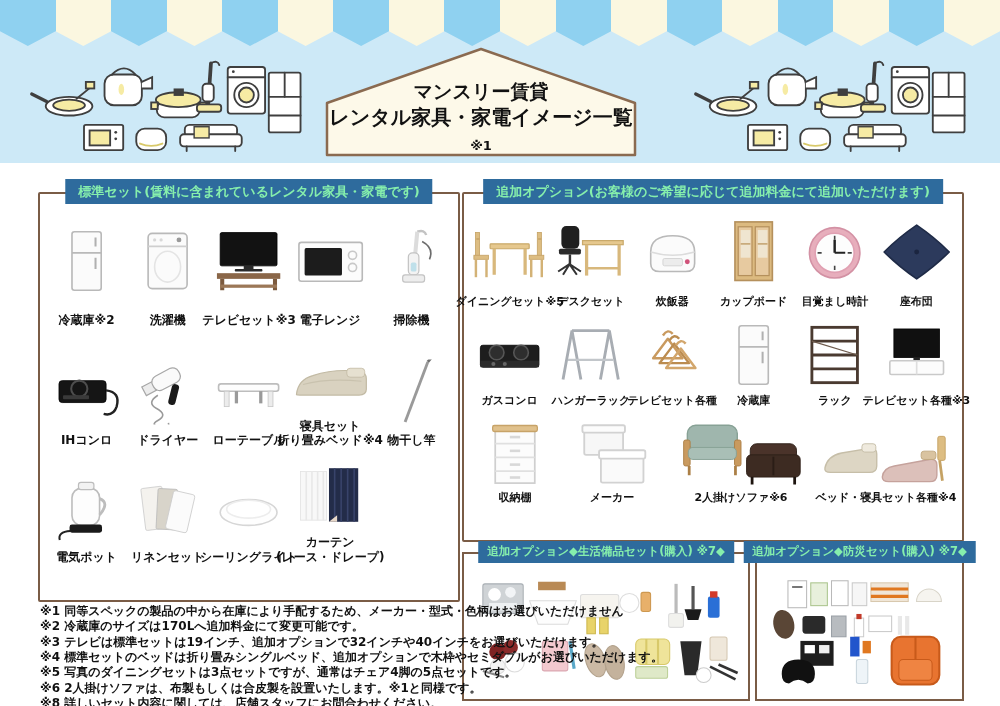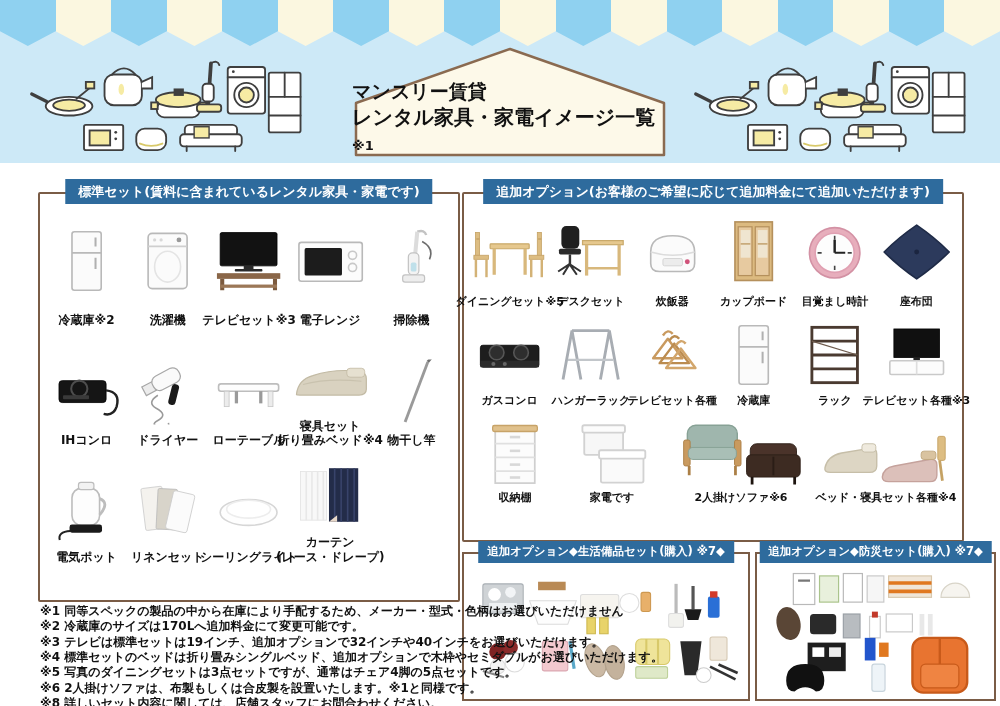--- a/index.html
+++ b/index.html
@@ -13,53 +13,53 @@
     clip-path:polygon(0 0,100% 0,100% 68%,97.22% 100%,94.44% 68%,91.67% 100%,88.89% 68%,
       86.11% 100%,83.33% 68%,80.56% 100%,77.78% 68%,75% 100%,72.22% 68%,69.44% 100%,
       66.67% 68%,63.89% 100%,61.11% 68%,58.33% 100%,55.56% 68%,52.78% 100%,50% 68%,
       47.22% 100%,44.44% 68%,41.67% 100%,38.89% 68%,36.11% 100%,33.33% 68%,30.56% 100%,
       27.78% 68%,25% 100%,22.22% 68%,19.44% 100%,16.67% 68%,13.89% 100%,11.11% 68%,
       8.33% 100%,5.56% 68%,2.78% 100%,0 68%);}
   .cluster{position:absolute;top:46px;width:280px;height:112px;}
   #clusterL{left:28px;} #clusterR{left:692px;}
 
   
-  .plaque{position:absolute;left:352px;top:46px;width:316px;height:112px;z-index:5;text-align:left;}
+  .plaque{position:absolute;left:323px;top:46px;width:316px;height:112px;z-index:5;text-align:center;}
   .plaque svg{position:absolute;inset:0;}
   .t1{position:absolute;left:0;right:0;top:33px;font-size:19px;font-weight:bold;}
   .t2{position:absolute;left:0;right:0;top:58px;font-size:20px;font-weight:bold;}
   .t2 .note{font-size:13px;font-weight:bold;}
 
   
   .panel{position:absolute;background:#fff;border:2.5px solid #7a5c46;border-radius:2px;}
   #panel-standard{left:38px;top:192px;width:418px;height:406px;}
   #panel-optional{left:462px;top:192px;width:498px;height:346px;}
   .hdr{position:absolute;top:-15px;left:50%;transform:translateX(-50%);background:#2e6b9d;
-       color:#ffffff;font-weight:bold;font-size:13px;line-height:1;padding:6px 13px;white-space:nowrap;z-index:3;}
+       color:#86efac;font-weight:bold;font-size:13px;line-height:1;padding:6px 13px;white-space:nowrap;z-index:3;}
 
   .row{display:grid;align-items:end;}
   .cell{display:flex;flex-direction:column;align-items:center;justify-content:flex-end;min-width:0;}
   .art{width:100%;display:block;}
   .lbl{font-weight:bold;font-size:12px;text-align:center;white-space:pre;line-height:1.18;margin-top:2px;}
 
   .rowL{grid-template-columns:repeat(5,1fr);padding:0 6px;}
   #rowL1{margin-top:17px;} #rowL1 .art{height:100px;}
   #rowL2{margin-top:12px;} #rowL2 .art{height:78px;}
   #rowL3{margin-top:10px;} #rowL3 .art{height:76px;}
 
   .rowR{grid-template-columns:repeat(6,1fr);padding:0 5px;}
   #rowR1{margin-top:16px;} #rowR1 .art{height:84px;} #rowR1 .lbl{font-size:11px;}
   #rowR2{margin-top:8px;}  #rowR2 .art{height:76px;} #rowR2 .lbl{font-size:11px;}
   #rowR3{grid-template-columns:86px 108px 150px 140px;justify-content:space-between;padding:0 8px;margin-top:8px;}
   #rowR3 .art{height:74px;} #rowR3 .lbl{font-size:11px;}
 
   
   .pbox{position:absolute;border:2.5px solid #7a5c46;background:#fff;}
   #pbox1{left:462px;top:552px;width:284px;height:145px;}
-  #pbox2{left:755px;top:552px;width:205px;height:145px;padding-left:32px;}
+  #pbox2{left:755px;top:552px;width:205px;height:145px;}
   .pbox .hdr{font-size:11.5px;top:-13px;padding:5px 9px;}
   .collage{position:absolute;left:4px;right:4px;top:10px;bottom:4px;width:calc(100% - 8px);height:calc(100% - 14px);}
 
   
   .notes{position:absolute;left:40px;top:604px;width:470px;font-size:12px;font-weight:bold;
          line-height:1.28;color:#111;}
   .notes div{white-space:nowrap;}
 
   .hidden-defs{position:absolute;width:0;height:0;overflow:hidden;}
 </style>
@@ -609,21 +609,21 @@
     <div class="cell">
       <svg class="art" viewBox="0 0 100 80">
           <use href="#s-chest"></use>
         </svg>
       <div class="lbl">収納棚</div>
     </div>
     <div class="cell">
       <svg class="art" viewBox="0 0 100 80">
           <use href="#s-cases"></use>
         </svg>
-      <div class="lbl">家電です</div>
+      <div class="lbl">メーカー</div>
     </div>
     <div class="cell">
       <svg class="art" viewBox="0 0 140 80">
           <use href="#s-sofas"></use>
         </svg>
       <div class="lbl">2人掛けソファ※6</div>
     </div>
     <div class="cell">
       <svg class="art" viewBox="0 0 140 80">
           <use href="#s-beds"></use>

